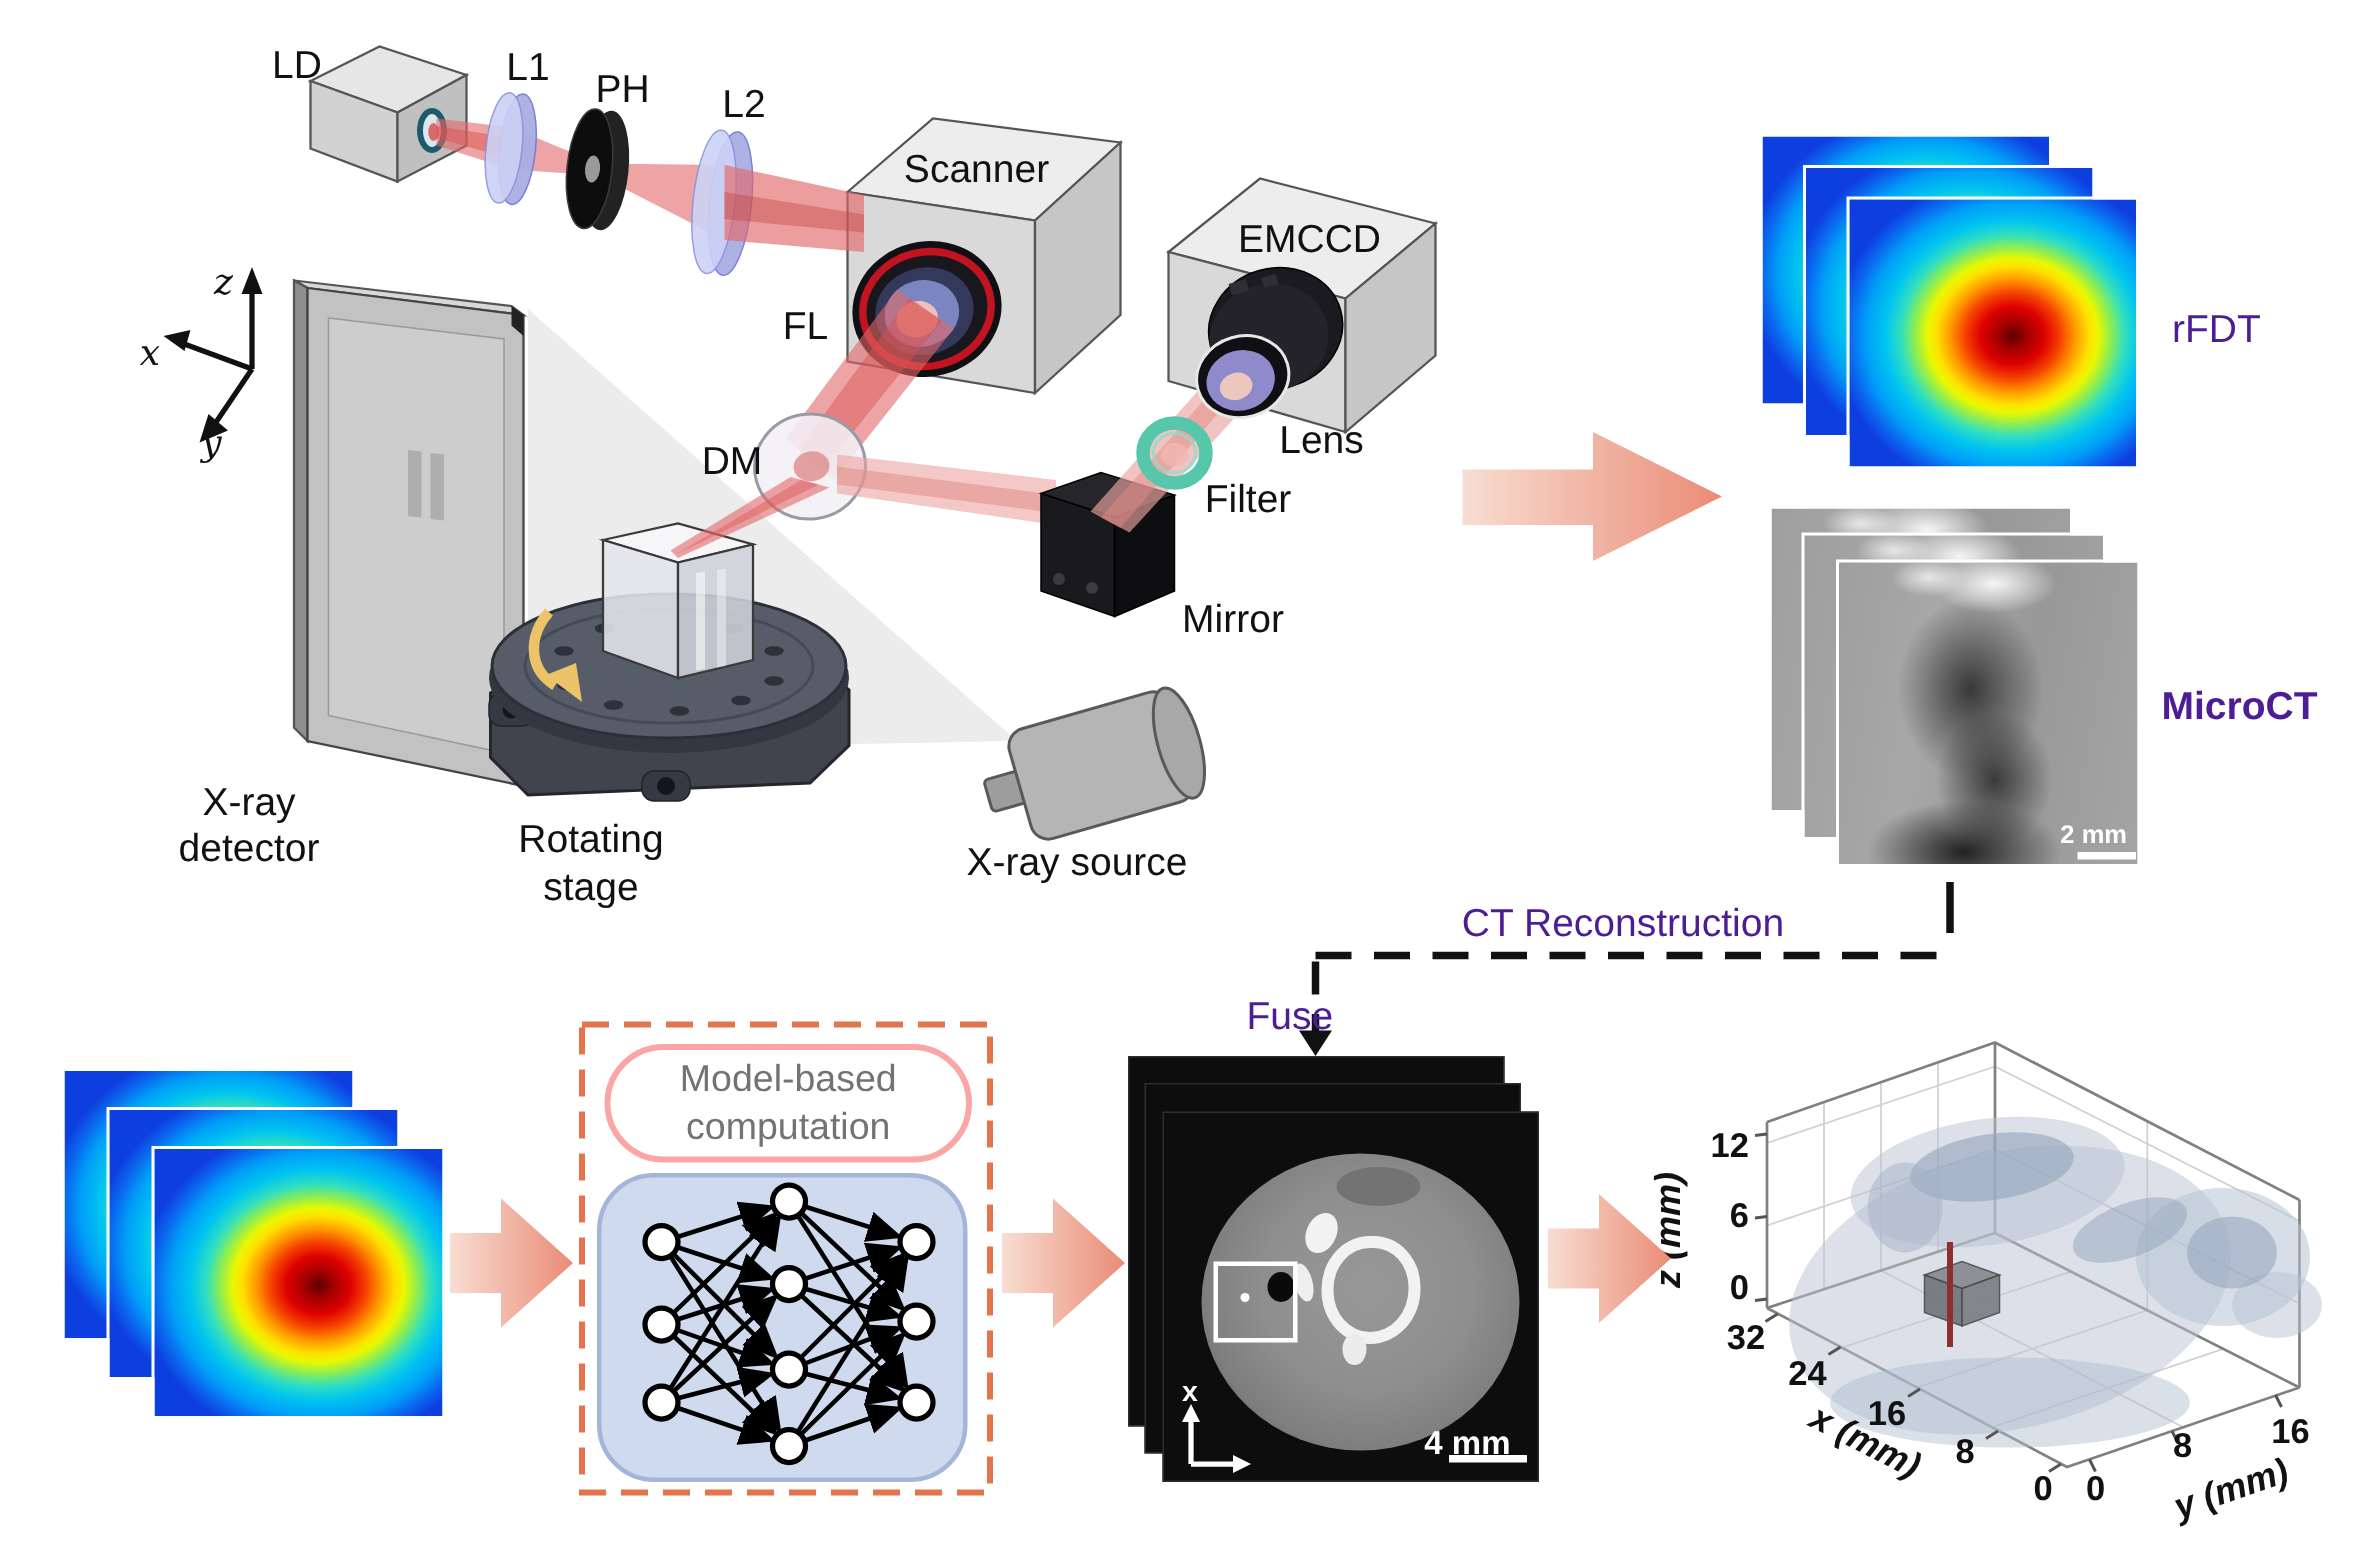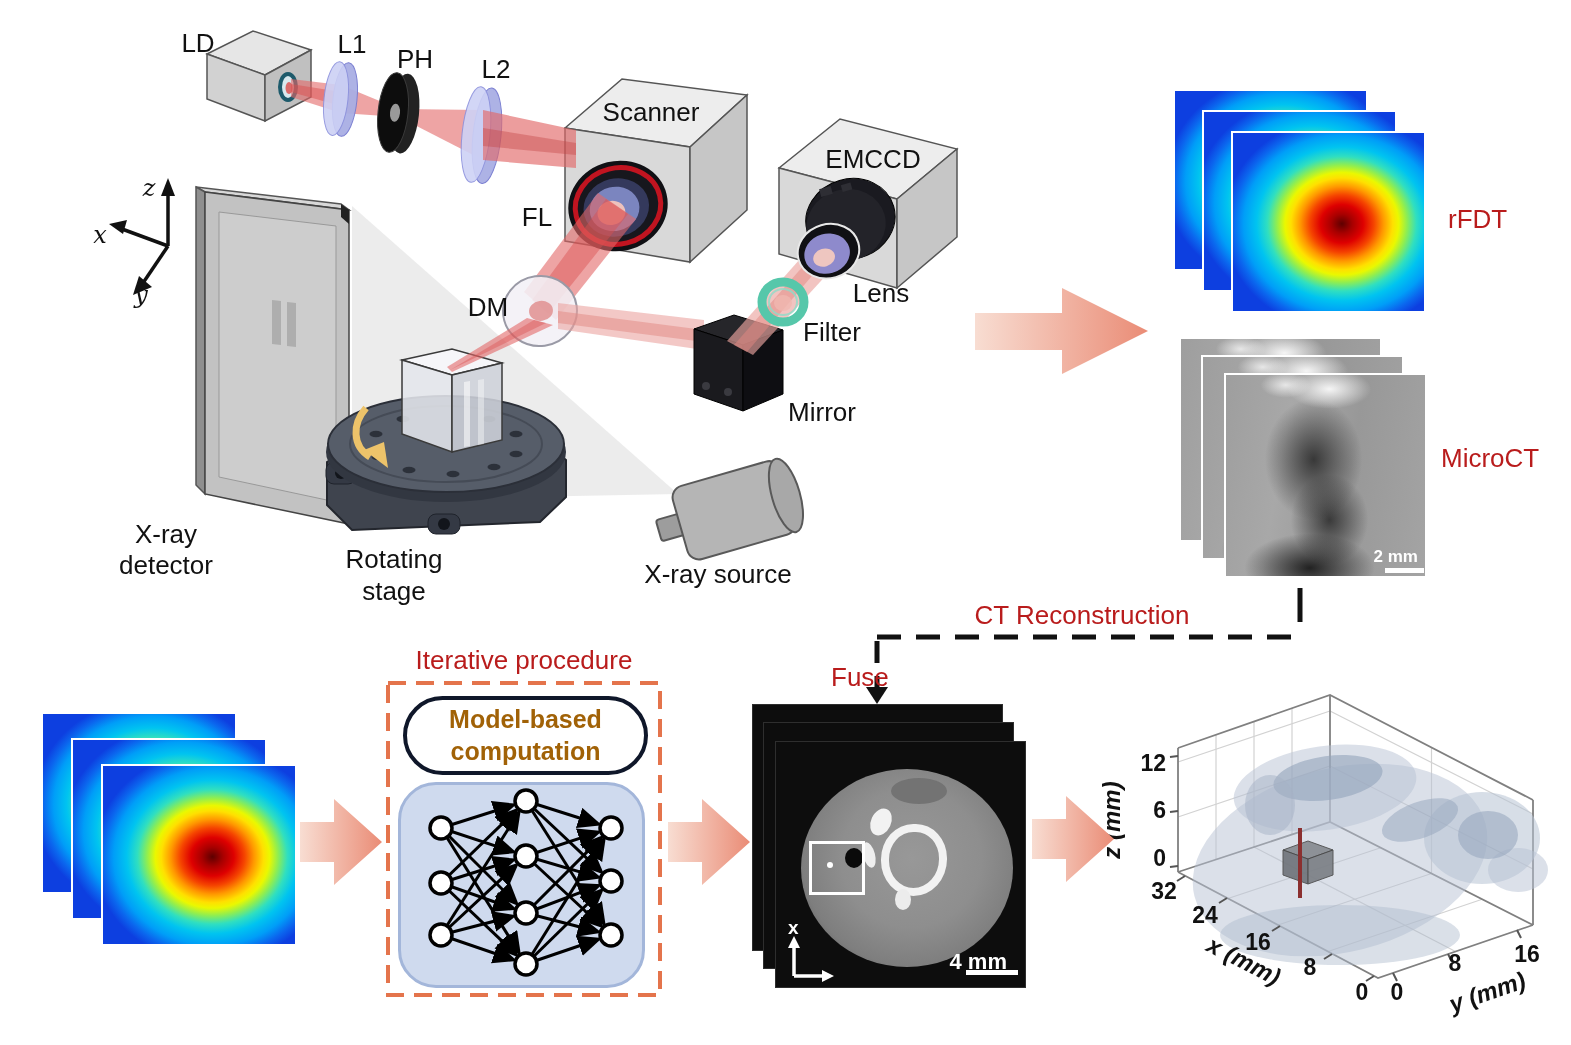--- a/index.html
+++ b/index.html
@@ -1,19 +1,19 @@
 <!DOCTYPE html>
 <html><head>
 <meta charset="utf-8">
 <style>
   html,body{margin:0;padding:0;background:#fff;}
   #stage{position:relative;width:1571px;height:1045px;background:#fff;overflow:hidden;
          font-family:"Liberation Sans",sans-serif;}
   svg{position:absolute;left:0;top:0;}
-  .lbl{position:absolute;font-size:26px;color:#b91c1c;white-space:nowrap;}
+  .lbl{position:absolute;font-size:26px;color:#4c1d95;white-space:nowrap;}
   .ctr{transform:translateX(-50%);text-align:right;}
   
   .heatstack{position:absolute;}
   .heatmap{position:absolute;box-sizing:border-box;border:2px solid #fff;
     background:radial-gradient(ellipse 62% 60% at 57% 51%,
       #5e0000 0%, #a80000 9%, #de0000 18%, #f54400 27%, #ff9800 35%,
       #ffe000 43%, #eaf800 48%, #90ee50 55%, #30dfc0 63%, #00c4f0 72%,
       #009ef8 83%, #0b66ee 92%, #0d3fe0 100%);}
   
   .xstack{position:absolute;}
@@ -36,23 +36,23 @@
   .ct-blob2{position:absolute;left:119px;top:147px;width:16px;height:21px;background:#ececec;border-radius:50%;}
   .ct-blob3{position:absolute;left:87px;top:100px;width:12px;height:26px;background:#eeeeee;border-radius:50%;transform:rotate(-15deg);}
   .ct-hole{position:absolute;left:69px;top:106px;width:18px;height:20px;background:#0a0a0a;border-radius:50%;}
   .ct-roi{position:absolute;left:33px;top:99px;width:50px;height:48px;border:3px solid #fff;}
   .ct-dot{position:absolute;left:51px;top:120px;width:6px;height:6px;background:#fff;border-radius:50%;}
   .scaletext{position:absolute;color:#fff;font-weight:bold;}
   .scalebar{position:absolute;background:#fff;}
   
   .nnbox{position:absolute;left:398px;top:782px;width:247px;height:206px;border-radius:38px;
          background:#cfdaee;border:3px solid #a3b6da;box-sizing:border-box;}
-  .pill{position:absolute;left:403px;top:696px;width:245px;height:79px;border:4px solid #0f172a;
+  .pill{position:absolute;left:403px;top:696px;width:245px;height:79px;border:4px solid #fca5a5;
         border-radius:42px;box-sizing:border-box;background:#fff;display:flex;flex-direction:column;
-        align-items:center;justify-content:center;line-height:1.25;font-size:25px;color:#a16207;font-weight:bold;}
+        align-items:center;justify-content:center;line-height:1.25;font-size:25px;color:#737373;}
 </style>
 </head>
 <body>
 
 <div id="stage">
 
   <svg width="1150" height="630" viewBox="0 0 1150 630">
 
     <polygon points="678,494 352,206 352,500" fill="#dddddd" opacity="0.55"></polygon>
 
@@ -240,29 +240,28 @@
   <div class="lbl" style="left:1448px;top:204px;">rFDT</div>
 
   <div class="xstack" style="left:1179px;top:337px;width:250px;height:243px;">
     <div class="xpanel" style="left:0;top:0;width:203px;height:205px;"></div>
     <div class="xpanel" style="left:22px;top:18px;width:203px;height:205px;"></div>
     <div class="xpanel" style="left:45px;top:36px;width:203px;height:205px;">
       <div class="scaletext" style="right:7px;top:172px;font-size:17px;margin-left:28px;">2 mm</div>
       <div class="scalebar" style="left:159px;top:193px;width:39px;height:5px;"></div>
     </div>
   </div>
-  <div class="lbl" style="left:1441px;top:443px;">MicroCT</div>
+  <div class="lbl" style="left:1441px;top:455px;font-weight:bold;">MicroCT</div>
 
   <div class="heatstack" style="left:41px;top:712px;width:258px;height:236px;">
     <div class="heatmap" style="left:0;top:0;width:196px;height:182px;"></div>
     <div class="heatmap" style="left:30px;top:26px;width:196px;height:182px;"></div>
     <div class="heatmap" style="left:60px;top:52px;width:196px;height:182px;"></div>
   </div>
 
-  <div class="lbl ctr" style="left:524px;top:645px;">Iterative procedure</div>
   <div class="nnbox">
     <svg width="241" height="200" viewBox="0 0 241 200">
       <defs>
         <marker id="ah" markerWidth="9" markerHeight="8" refX="6.5" refY="3.5" orient="auto">
           <path d="M0,0 L8,3.5 L0,7 Z" fill="#000"></path>
         </marker>
       </defs>
       <g stroke="#000" stroke-width="3">
         <line x1="40" y1="43" x2="111.7" y2="20.2" marker-end="url(#ah)"></line>
         <line x1="40" y1="43" x2="111.7" y2="66.6" marker-end="url(#ah)"></line>

